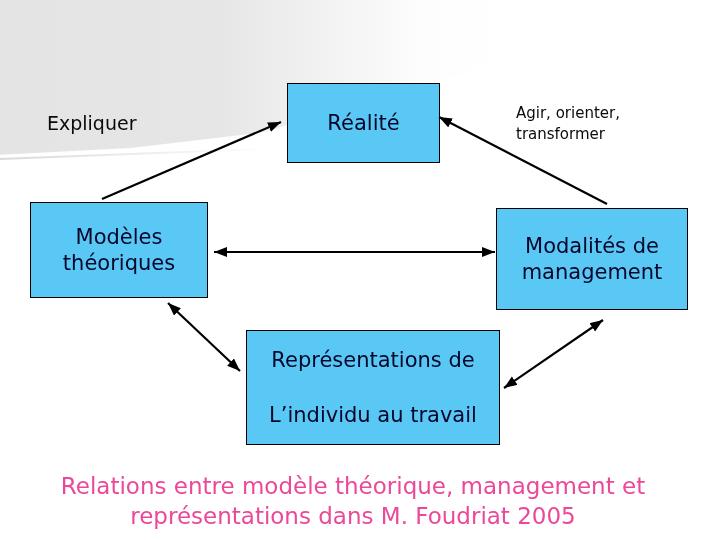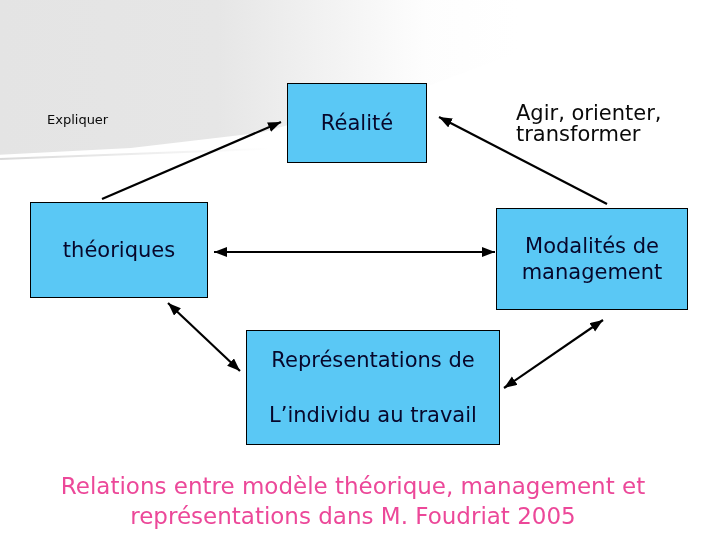--- a/index.html
+++ b/index.html
@@ -19,27 +19,27 @@
     background:linear-gradient(to right,#d9d9d9,rgba(255,255,255,0));
     transform:rotate(-2.2deg); transform-origin:0 0;
   }
   .node {
     position:absolute; box-sizing:border-box;
     background:#5ac8f5; border:1.5px solid #000000;
     color:#07072b; font-size:21px; line-height:26px;
     display:flex; flex-direction:column; align-items:center; justify-content:center;
     text-align:center;
   }
-  .node-realite        { left:287px; top:83px;  width:140px; height:80px; }
+  .node-realite        { left:287px; top:83px;  width:153px; height:80px; }
   .node-modeles        { left:30px;  top:202px; width:178px; height:96px; }
   .node-modalites      { left:496px; top:208px; width:192px; height:102px; }
   .node-representations{ left:246px; top:330px; width:254px; height:115px;gap:29px; }
   .side-label { position:absolute; color:#0a0a0a; }
-  .label-expliquer { left:47px; top:112px; font-size:13px; }
-  .label-agir      { left:516px; top:103px; font-size:21px; line-height:21px; }
+  .label-expliquer { left:47px; top:112px; font-size:19px; }
+  .label-agir      { left:516px; top:103px; font-size:15px; line-height:21px; }
   .arrow-layer { position:absolute; left:0; top:0; width:720px; height:540px; pointer-events:none; }
   .caption {
     position:absolute; left:0; top:471px; width:706px;
     text-align:center; color:#ec4899; font-size:23px; line-height:30px;
   }
 </style>
 </head>
 <body>
 
 <div class="slide">
@@ -52,20 +52,21 @@
   <div class="side-label label-agir">
     <div>Agir, orienter,</div>
     <div>transformer</div>
   </div>
 
   <div class="node node-realite">
     <div>Réalité</div>
   </div>
 
   <div class="node node-modeles">
+    <div>Modèles</div>
     <div>théoriques</div>
   </div>
 
   <div class="node node-modalites">
     <div>Modalités de</div>
     <div>management</div>
   </div>
 
   <div class="node node-representations">
     <div>Représentations de</div>

